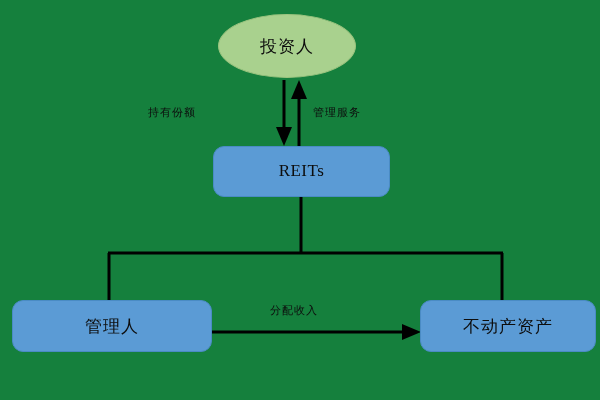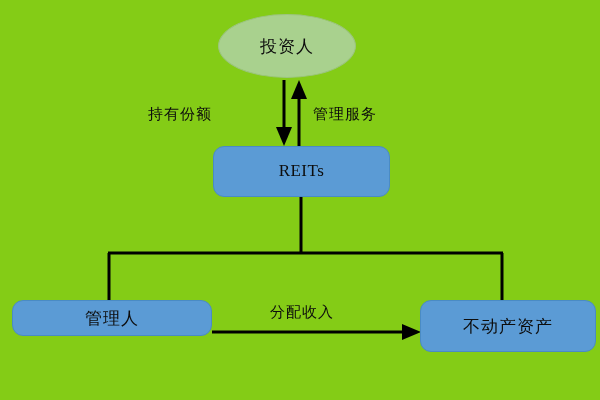--- a/index.html
+++ b/index.html
@@ -50,29 +50,29 @@
   }
   .latin {
     font-family: "Liberation Serif", "DejaVu Serif", serif;
     font-size: 17px;
     letter-spacing: 0.5px;
   }
   .edge-label {
     position: absolute;
     color: #0d0d0d;
     font-family: "DejaVu Sans", "Liberation Sans", sans-serif;
-    font-size: 15px;
+    font-size: 11px;
     letter-spacing: 1px;
     white-space: nowrap;
   }
 </style>
 </head>
 <body>
 
-<div id="canvas" style="background: #84cc16;">
+<div id="canvas" style="background: #15803d;">
 
   <svg id="wires" viewBox="0 0 600 400" xmlns="http://www.w3.org/2000/svg">
 
     <g>
       <line x1="284" y1="80" x2="284" y2="131" stroke="#000000" stroke-width="3"></line>
       <polygon points="284,146 276,127 292,127" fill="#000000"></polygon>
     </g>
 
     <g>
       <line x1="299" y1="146" x2="299" y2="97" stroke="#000000" stroke-width="3"></line>
@@ -93,21 +93,21 @@
   </svg>
 
   <div class="node node-ellipse" id="node-investor" style="left: 218px; top: 14px; width: 138px; height: 64px; background: rgb(169, 209, 142); border: 1px solid rgb(155, 196, 127);">
     <span class="node-label cjk">投资人</span>
   </div>
 
   <div class="node node-rect" id="node-reits" style="left: 213px; top: 146px; width: 177px; height: 51px; background: rgb(91, 155, 213); border: 1px solid rgb(74, 139, 196);">
     <span class="node-label latin">REITs</span>
   </div>
 
-  <div class="node node-rect" id="node-manager" style="left: 12px; top: 300px; width: 200px; height: 36px; background: rgb(91, 155, 213); border: 1px solid rgb(74, 139, 196);">
+  <div class="node node-rect" id="node-manager" style="left: 12px; top: 300px; width: 200px; height: 52px; background: rgb(91, 155, 213); border: 1px solid rgb(74, 139, 196);">
     <span class="node-label cjk">管理人</span>
   </div>
 
   <div class="node node-rect" id="node-real-estate-assets" style="left: 420px; top: 300px; width: 176px; height: 52px; background: rgb(91, 155, 213); border: 1px solid rgb(74, 139, 196);">
     <span class="node-label cjk">不动产资产</span>
   </div>
 
   <div class="edge-label" id="label-hold-shares" style="left: 148px; top: 105px;">持有份额</div>
 
   <div class="edge-label" id="label-distribute-income" style="left: 313px; top: 105px;">管理服务</div>

